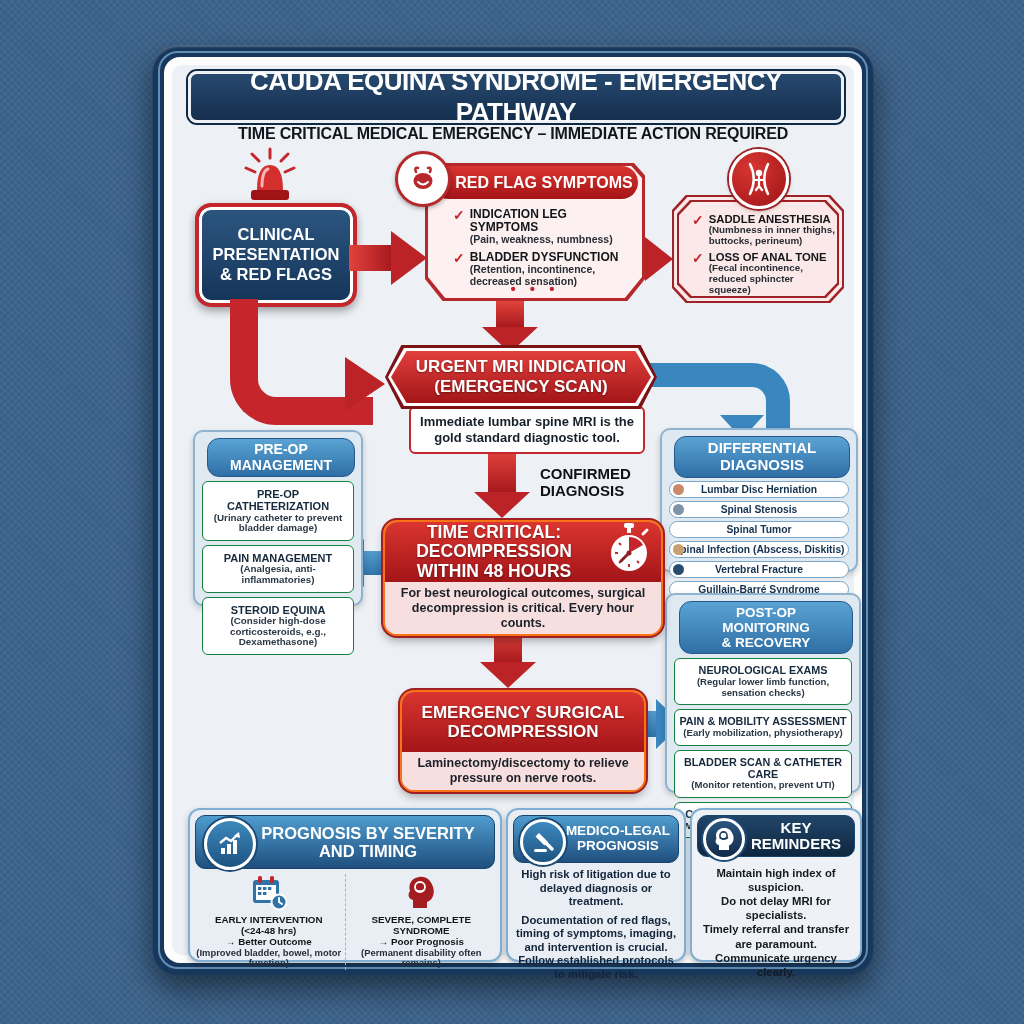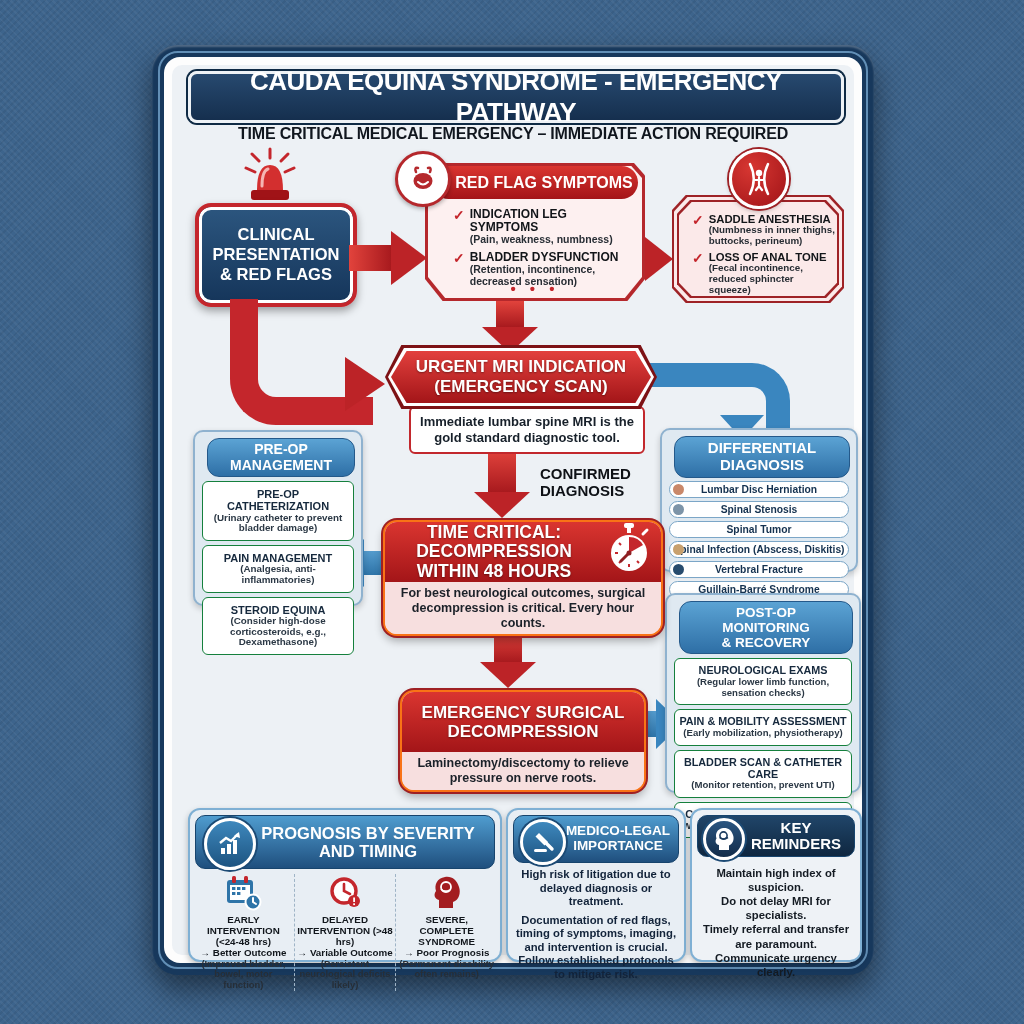--- a/index.html
+++ b/index.html
@@ -424,35 +424,20 @@
               <path d="M29 23 L29 27 L32 29" stroke="#fff" stroke-width="2" fill="none" stroke-linecap="round"></path>
             </svg>
           </div>
           <div class="pc-title pre">EARLY INTERVENTION
 (&lt;24-48 hrs)</div>
           <div class="pc-outcome">→ Better Outcome</div>
           <div class="pc-detail">(Improved bladder, bowel, motor function)</div>
         </div>
         <div class="prog-col">
           <div>
-            <svg width="38" height="36" viewBox="0 0 38 36">
-              <circle cx="18" cy="16" r="12" fill="#fff" stroke="#c4262c" stroke-width="3.4"></circle>
-              <path d="M18 9 L18 16 L24 19" stroke="#c4262c" stroke-width="2.6" fill="none" stroke-linecap="round"></path>
-              <circle cx="28" cy="26" r="6" fill="#c4262c"></circle>
-              <rect x="27.2" y="22.5" width="1.8" height="4.5" fill="#fff"></rect>
-                <rect x="27.2" y="28.3" width="1.8" height="1.8" fill="#fff"></rect>
-            </svg>
-          </div>
-          <div class="pc-title pre">DELAYED
-INTERVENTION (&gt;48 hrs)</div>
-          <div class="pc-outcome">→ Variable Outcome</div>
-          <div class="pc-detail">(Persistent neurological deficits likely)</div>
-        </div>
-        <div class="prog-col">
-          <div>
             <svg width="34" height="36" viewBox="0 0 34 36">
               <path d="M15 2 C7 3 4 10 6 16 C3 20 5 24 9 25 L9 33 L23 33 L23 27 C29 25 31 18 29 12 C27 5 22 1 15 2 Z" fill="#a31d20"></path>
               <circle cx="16" cy="12" r="5" fill="none" stroke="#fff" stroke-width="1.8"></circle>
               <path d="M11 14 Q14 18 20 15" stroke="#fff" stroke-width="1.8" fill="none"></path>
             </svg>
           </div>
           <div class="pc-title pre">SEVERE, COMPLETE
 SYNDROME</div>
           <div class="pc-outcome">→ Poor Prognosis</div>
           <div class="pc-detail">(Permanent disability often remains)</div>
@@ -463,21 +448,21 @@
     <div id="legal-card" class="abs card">
       <div class="card-header">
         <div class="hdr-circle">
           <svg width="24" height="24" viewBox="0 0 24 24">
             <path d="M8 3 L17 12 L13.5 15.5 L4.5 6.5 Z" fill="#fff"></path>
             <line x1="14" y1="12" x2="21" y2="19" stroke="#fff" stroke-width="3.4" stroke-linecap="round"></line>
             <rect x="3" y="19" width="13" height="3" rx="1.5" fill="#fff"></rect>
           </svg>
         </div>
         <span class="pre">MEDICO-LEGAL
-IMPORTANCE</span>
+PROGNOSIS</span>
       </div>
       <div class="legal-p">High risk of litigation due to delayed diagnosis or treatment.</div>
       <div class="legal-p">Documentation of red flags, timing of symptoms, imaging, and intervention is crucial. Follow established protocols to mitigate risk.</div>
     </div>
 
     <div id="remind-card" class="abs card">
       <div class="card-header">
         <div class="hdr-circle">
           <svg width="22" height="24" viewBox="0 0 22 24">
             <path d="M10 1 C4 2 2 7 3.5 11.5 C1.5 14.5 3 17.5 6 18 L6 23 L16 23 L16 18.5 C20 17 21.5 12 20 8 C18.5 3 15 0.5 10 1 Z" fill="#fff"></path>

